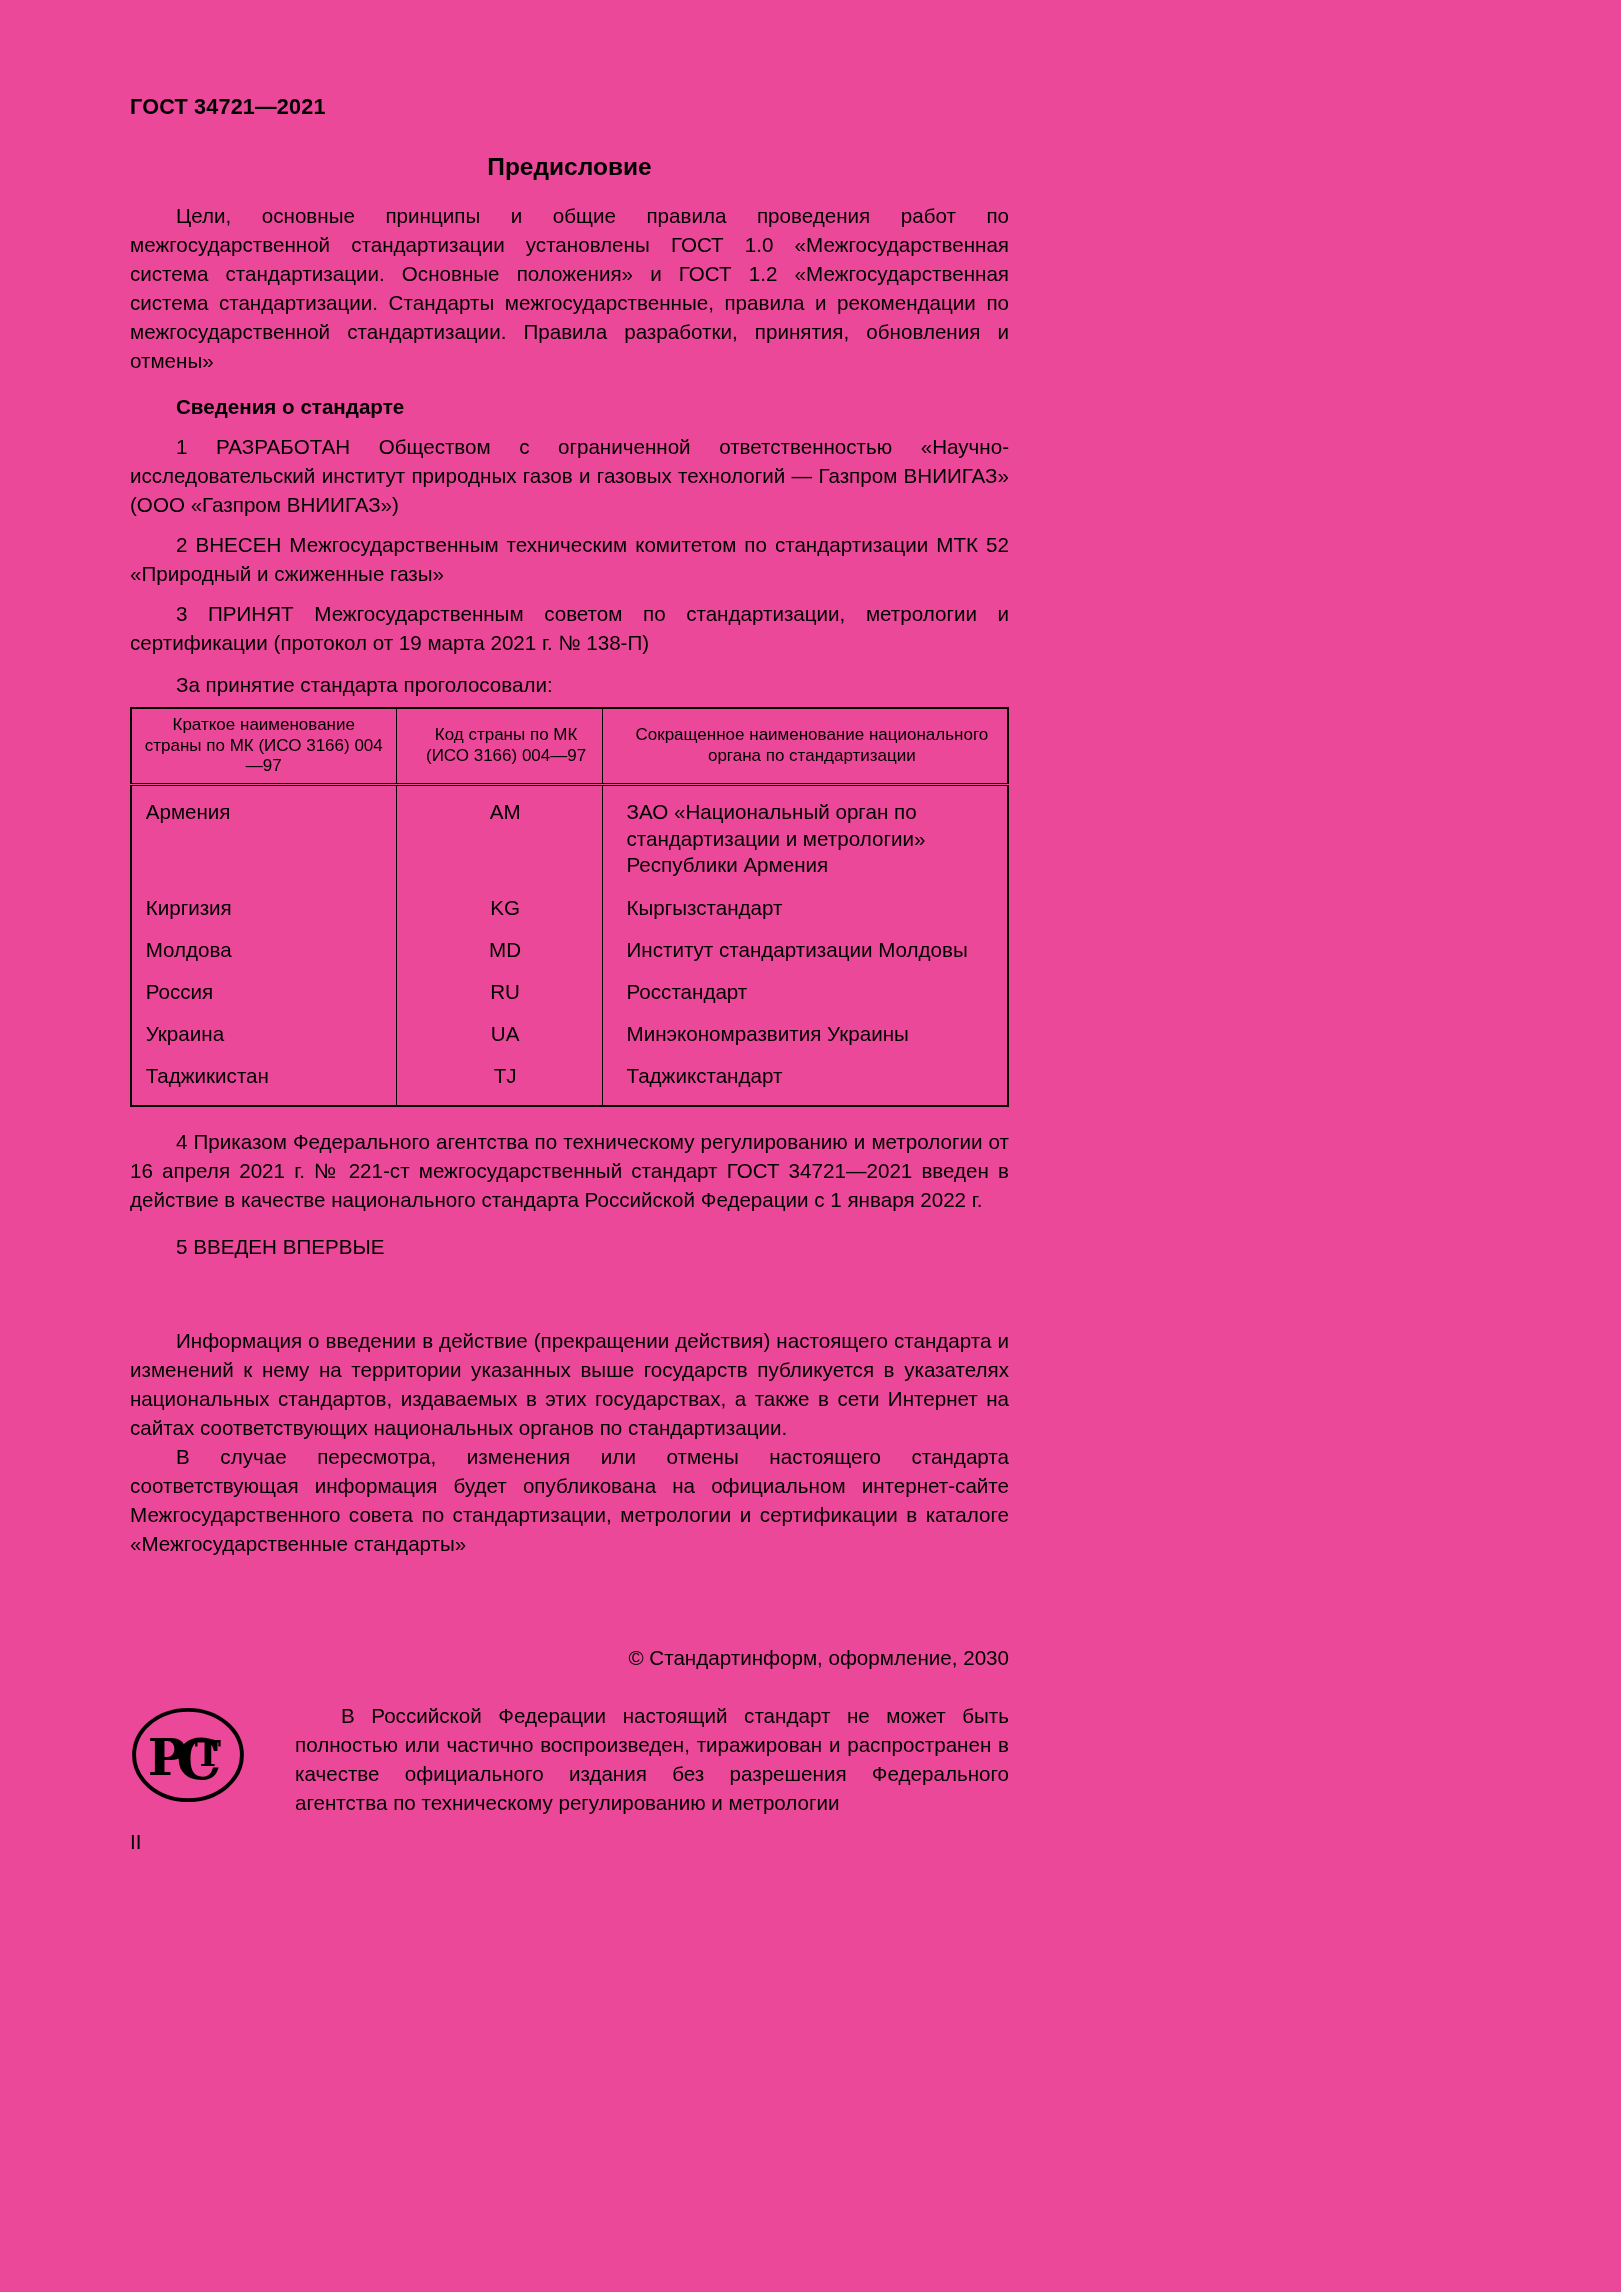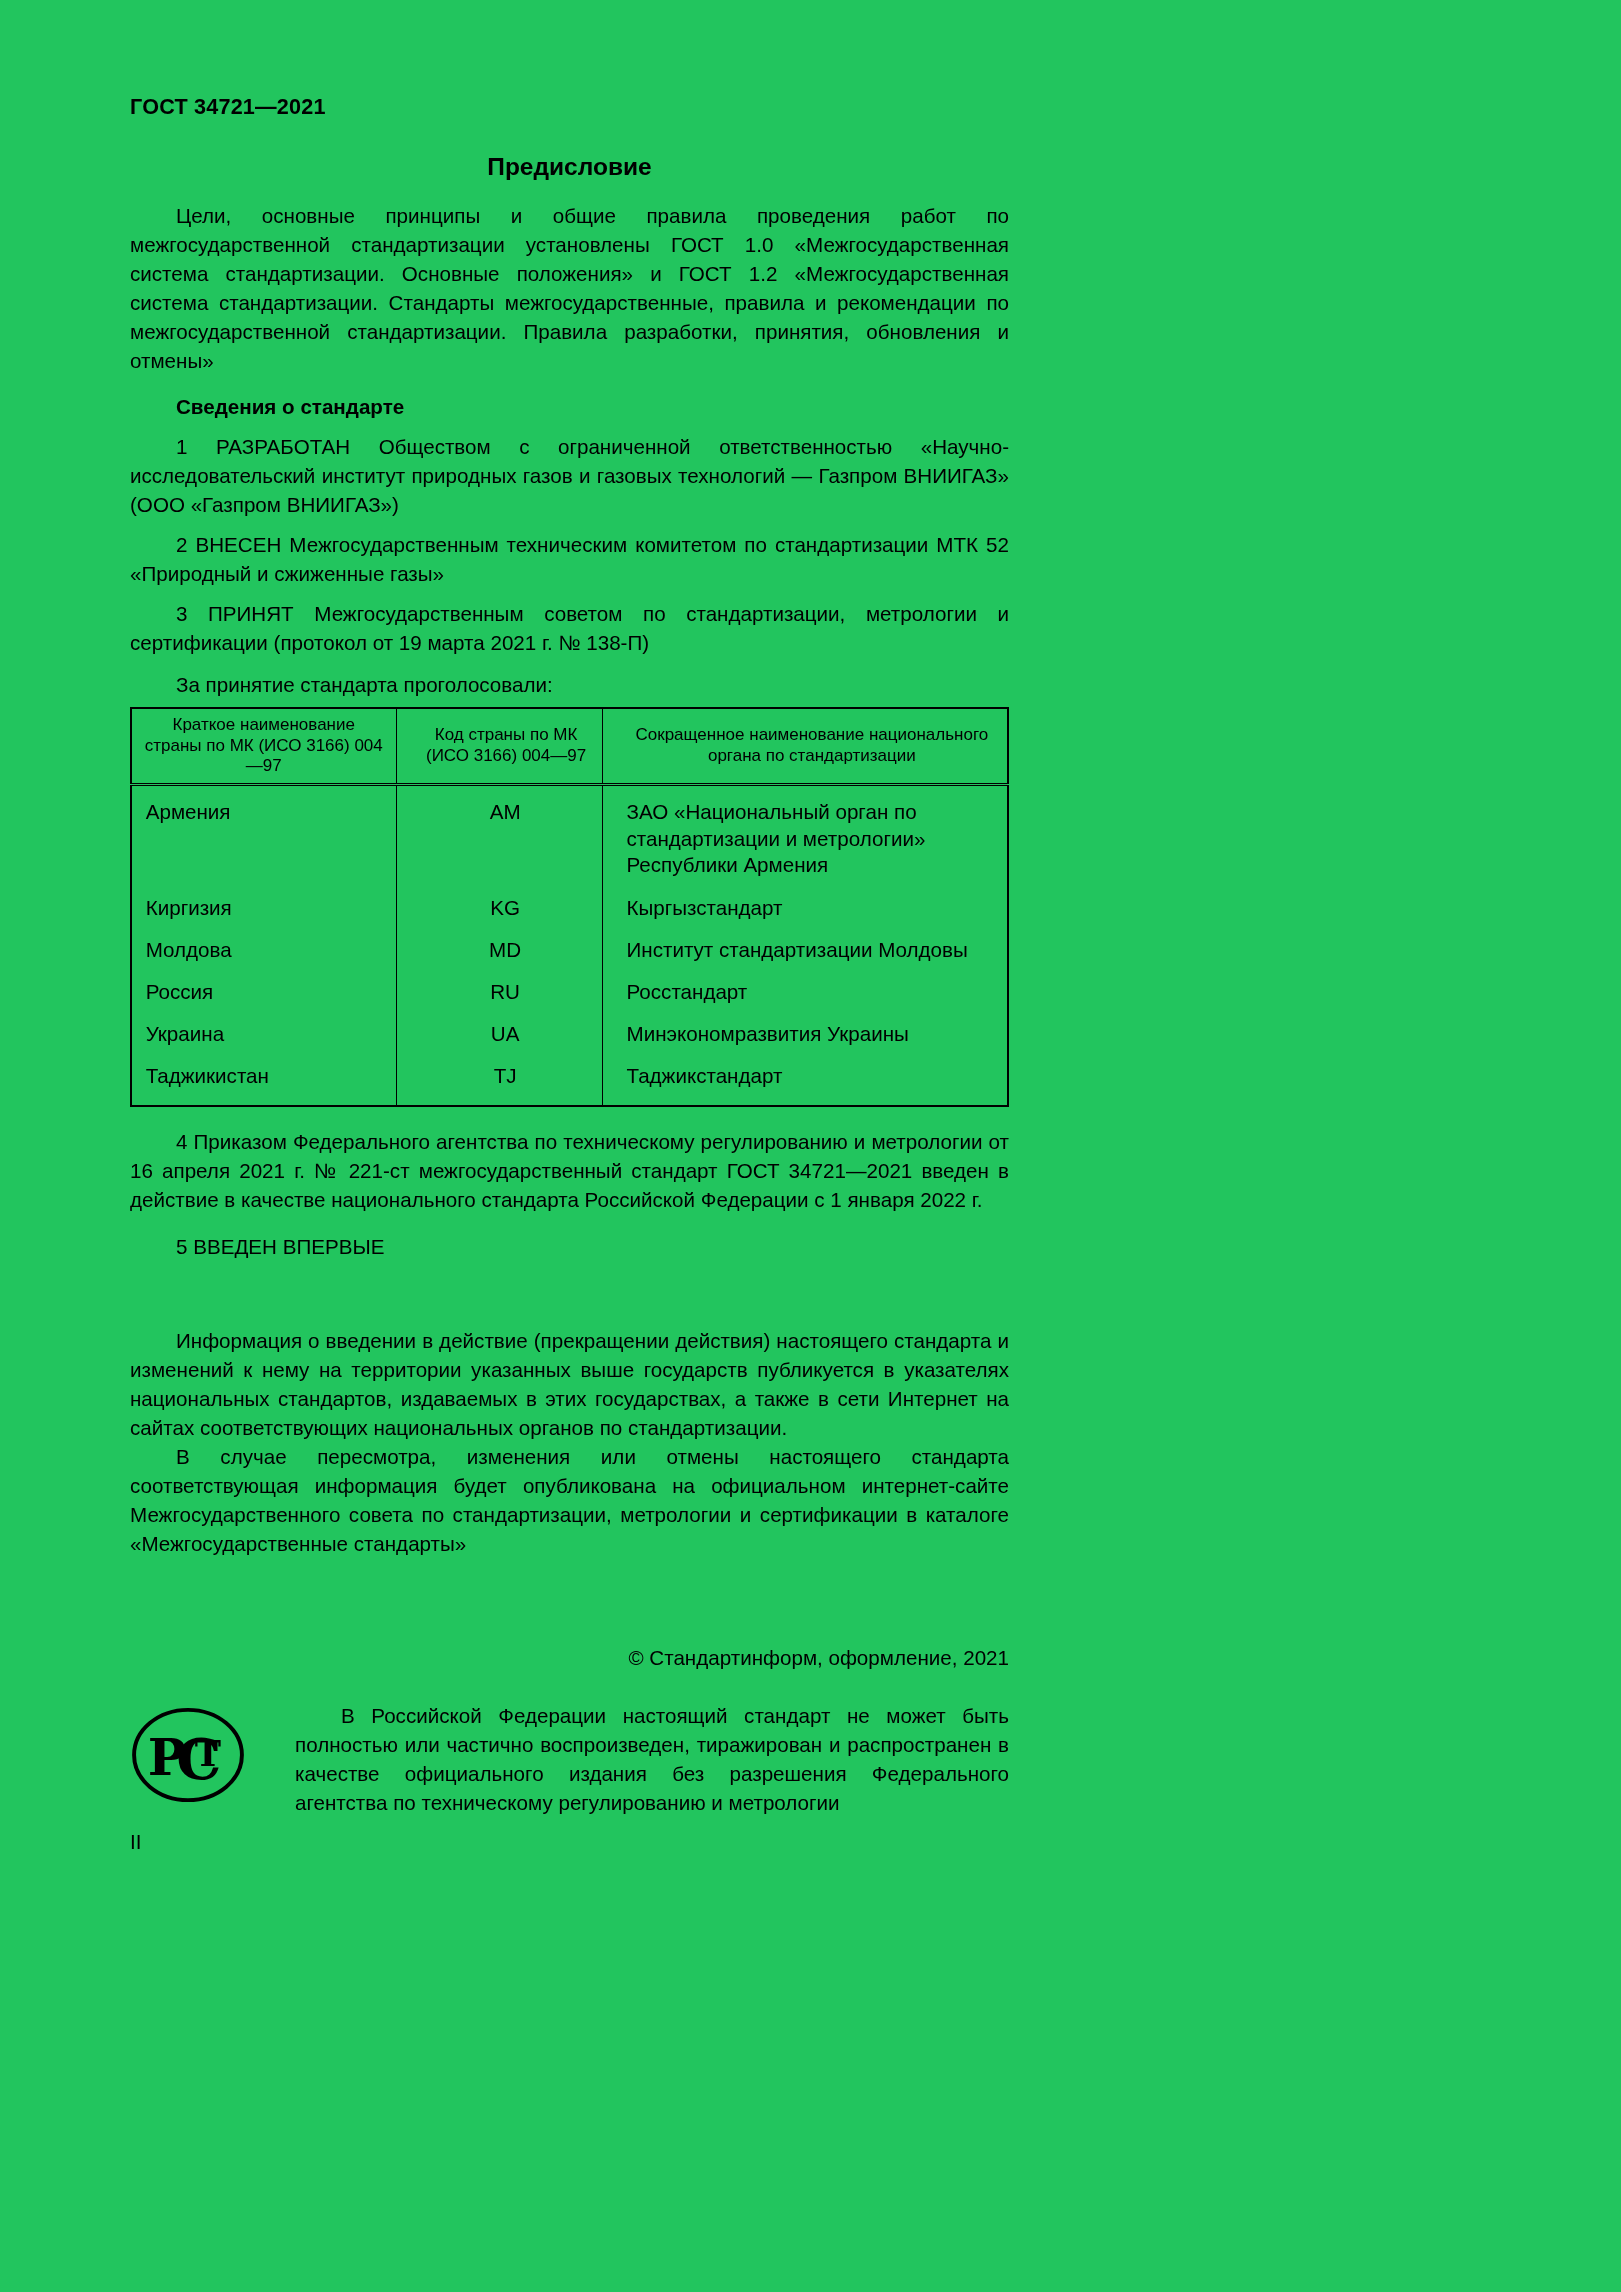--- a/index.html
+++ b/index.html
@@ -5,21 +5,21 @@
 <style>
   * { margin:0; padding:0; box-sizing:border-box; }
   html, body { background:#ffffff; }
   body {
     font-family:"Liberation Sans", sans-serif;
     color:#000;
   }
   .page {
     width:1621px;
     height:2293px;
-    background:#22c55e;
+    background:#ec4899;
     padding:94px 612px 0 130px;
     position:relative;
     overflow:hidden;
   }
   .doc-header {
     font-size:21.6px;
     font-weight:bold;
     letter-spacing:0.2px;
   }
   .doc-title {
@@ -172,21 +172,21 @@
   </table>
 
   <p class="para item4">4 Приказом Федерального агентства по техническому регулированию и метрологии от 16 апреля 2021 г. № 221-ст межгосударственный стандарт ГОСТ 34721—2021 введен в действие в качестве национального стандарта Российской Федерации с 1 января 2022 г.</p>
   <p class="para item5">5 ВВЕДЕН ВПЕРВЫЕ</p>
 
   <div class="notice">
     <p class="para">Информация о введении в действие (прекращении действия) настоящего стандарта и изменений к нему на территории указанных выше государств публикуется в указателях национальных стандартов, издаваемых в этих государствах, а также в сети Интернет на сайтах соответствующих национальных органов по стандартизации.</p>
     <p class="para">В случае пересмотра, изменения или отмены настоящего стандарта соответствующая информация будет опубликована на официальном интернет-сайте Межгосударственного совета по стандартизации, метрологии и сертификации в каталоге «Межгосударственные стандарты»</p>
   </div>
 
-  <p class="copyright">© Стандартинформ, оформление, 2021</p>
+  <p class="copyright">© Стандартинформ, оформление, 2030</p>
 
   <div class="footer-row">
     <div class="logo">
       <svg width="116" height="100" viewBox="0 0 118 102">
         <ellipse cx="59" cy="51" rx="55" ry="46" fill="none" stroke="#000" stroke-width="4"></ellipse>
         <text x="18" y="71" font-size="52">Р</text>
         <text x="47" y="75" font-size="58">С</text>
         <text x="66" y="62" font-size="36">Т</text>
       </svg>
     </div>

